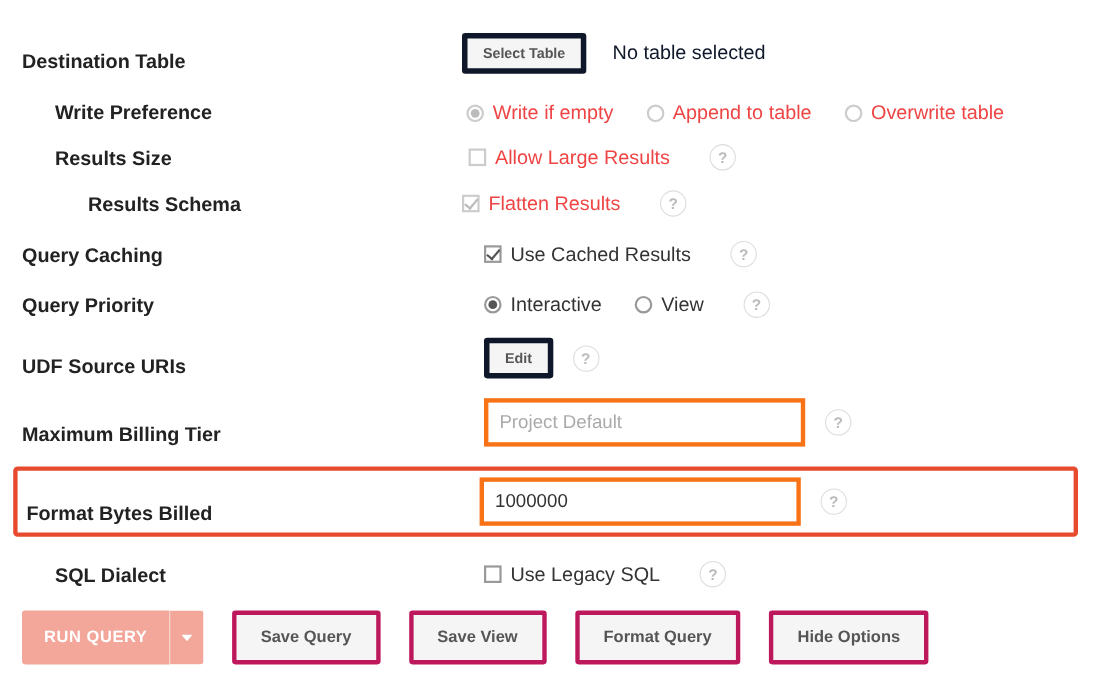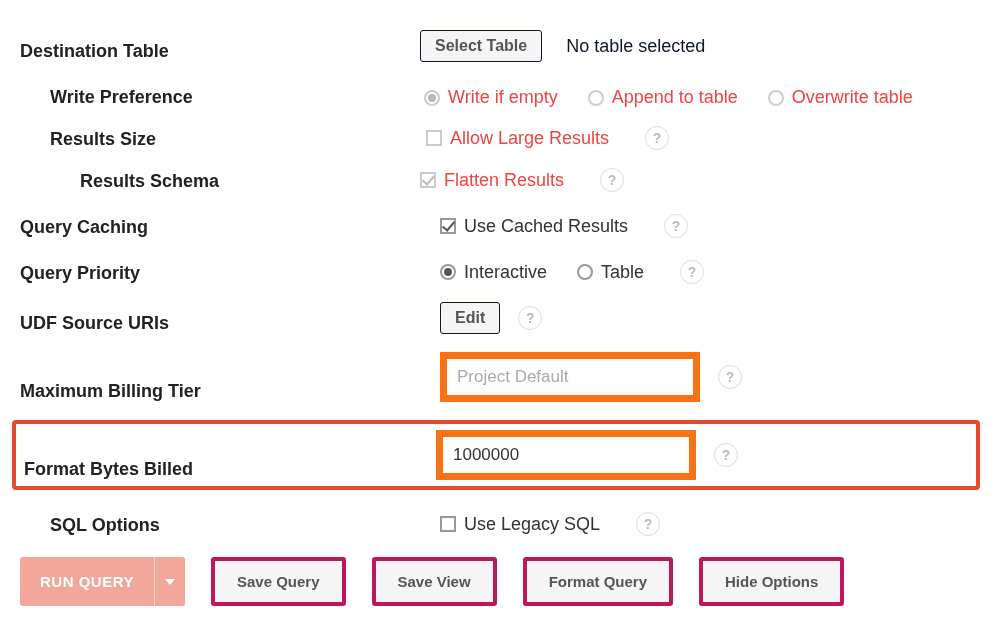--- a/index.html
+++ b/index.html
@@ -25,25 +25,25 @@
     .indent-1 { padding-left: 30px; }
     .indent-2 { padding-left: 60px; }
     .controls-col {
       flex: 1;
       display: flex;
       align-items: center;
       gap: 12px;
     }
     .btn {
       background: #f5f5f5;
-      border: 1px solid #0f172a;
+      border: 5px solid #0f172a;
       border-radius: 3px;
       padding: 6px 14px;
       font-weight: bold;
-      font-size: 16px;
+      font-size: 13px;
       color: #555;
       cursor: pointer;
     }
     .static-text {
       font-size: 18px;
       color: #0f172a;
       margin-left: 12px;
     }
     .radio-wrap, .check-wrap {
       display: inline-flex;
@@ -98,24 +98,24 @@
       display: inline-flex;
       align-items: center;
       justify-content: center;
       color: #bbb;
       font-weight: bold;
       font-size: 14px;
       cursor: pointer;
       margin-left: 6px;
     }
     .text-input {
-      border: 7px solid #f97316;
+      border: 4px solid #f97316;
       padding: 8px 10px;
       font-size: 17px;
-      width: 260px;
+      width: 292px;
       color: #333;
     }
     .text-input::placeholder { color: #aaa; }
     .highlight-row {
       border: 4px solid #e84a2e;
       border-radius: 4px;
       padding: 6px 8px 6px 0;
       margin-left: -8px;
       margin-bottom: 18px;
     }
@@ -231,21 +231,21 @@
 
 <div class="row">
   <div class="label-col">Query Priority</div>
   <div class="controls-col padleft">
     <span class="radio-wrap">
       <span class="radio-circle selected"></span>
       <span class="opt-label">Interactive</span>
     </span>
     <span class="radio-wrap">
       <span class="radio-circle"></span>
-      <span class="opt-label">Table</span>
+      <span class="opt-label">View</span>
     </span>
     <span class="help-icon">?</span>
   </div>
 </div>
 
 <div class="row">
   <div class="label-col">UDF Source URIs</div>
   <div class="controls-col padleft">
     <button class="btn">Edit</button>
     <span class="help-icon">?</span>
@@ -262,21 +262,21 @@
 
 <div class="row highlight-row">
   <div class="label-col">Format Bytes Billed</div>
   <div class="controls-col padleft">
     <input type="text" class="text-input" value="1000000" style="">
     <span class="help-icon">?</span>
   </div>
 </div>
 
 <div class="row">
-  <div class="label-col indent-1">SQL Options</div>
+  <div class="label-col indent-1">SQL Dialect</div>
   <div class="controls-col padleft">
     <span class="check-wrap">
       <span class="check-box"></span>
       <span class="opt-label">Use Legacy SQL</span>
     </span>
     <span class="help-icon">?</span>
   </div>
 </div>
 
 <div class="button-bar">

